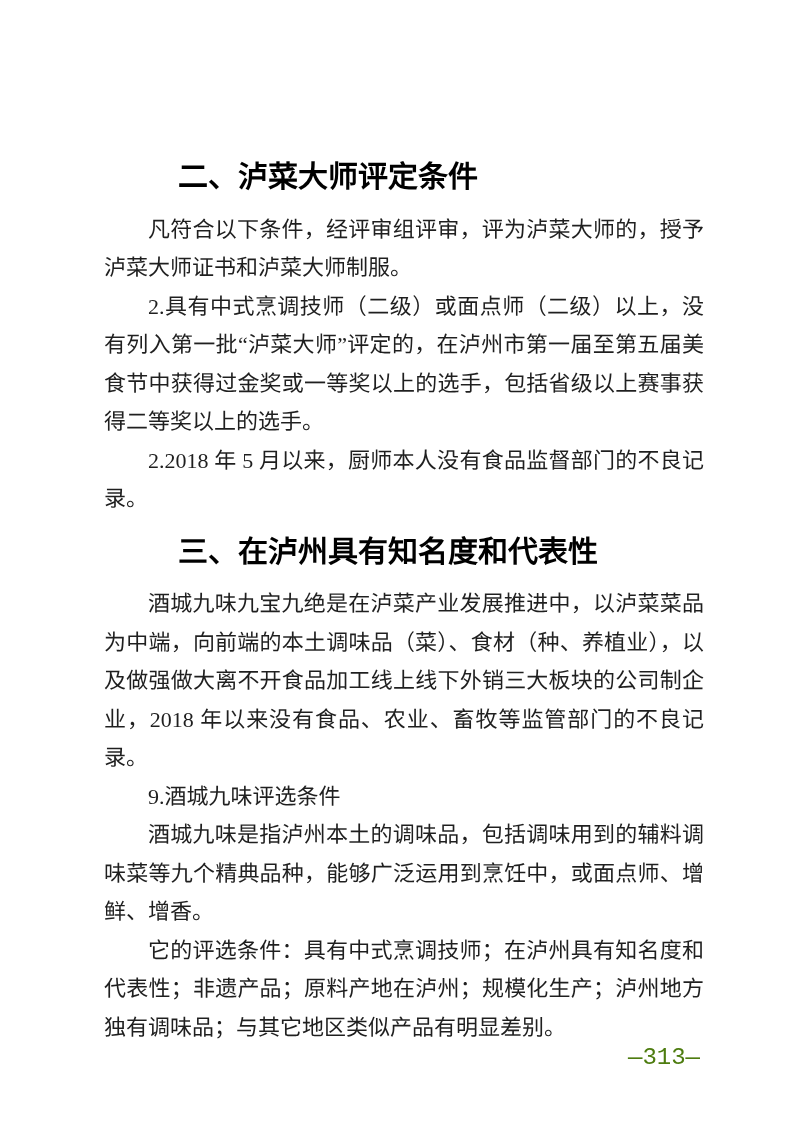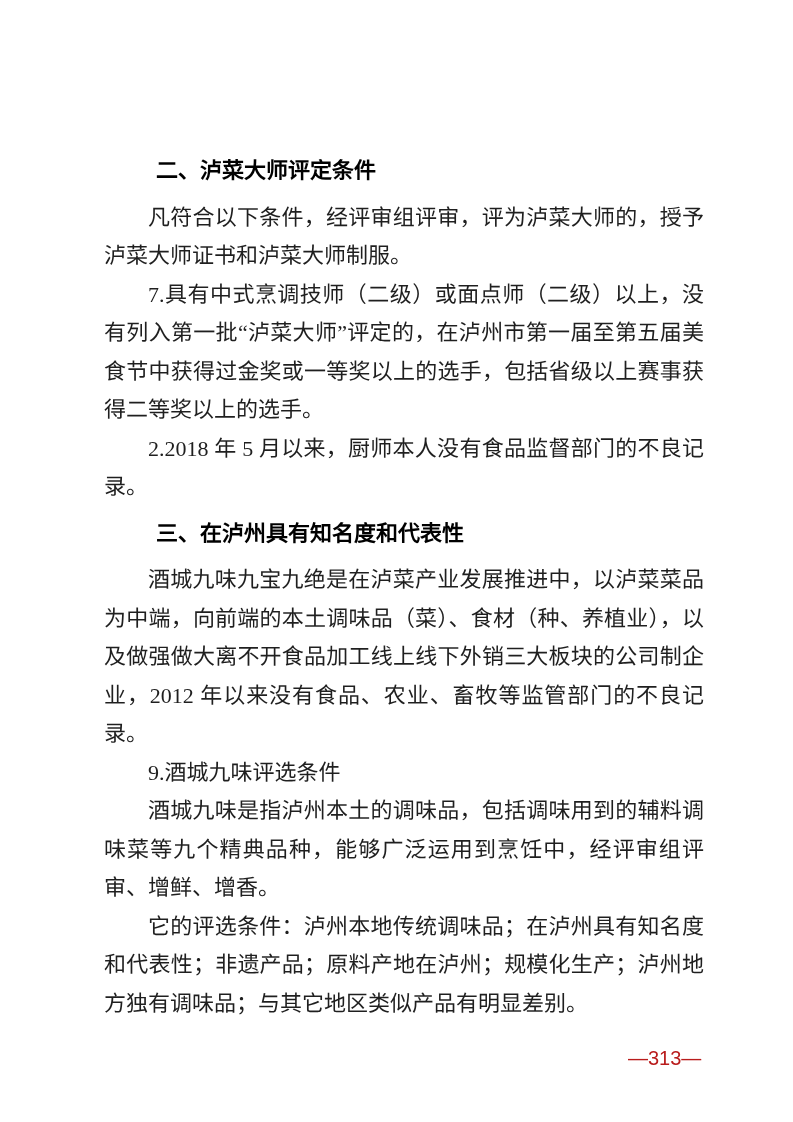--- a/index.html
+++ b/index.html
@@ -26,51 +26,51 @@
     text-align: justify;
     text-justify: inter-ideograph;
   }
   .content p {
     margin: 0;
     padding: 0;
     text-indent: 2em;
     font-family: Liberation Serif, serif;
   }
   .content h2 {
-    margin: 8px;
+    margin: 14px;
     padding: 0;
     text-indent: 2em;
-    font-size: 22px;
+    font-size: 30px;
     line-height: 38.5px;
     font-weight: 700;
     font-family: "Liberation Sans", "DejaVu Sans", sans-serif;
     color: #000000;
   }
   .page-number {
     position: absolute;
     left: 628px;
     top: 1046px;
     width: 80px;
-    font-size: 20px;
+    font-size: 24px;
     line-height: 24px;
-    color: #b91c1c;
+    color: #4d7c0f;
     white-space: nowrap;
-    font-family: Liberation Sans, sans-serif;
+    font-family: Liberation Mono, monospace;
   }
 </style>
 </head>
 <body>
 
 <div class="page">
   <div class="content">
     <h2>二、泸菜大师评定条件</h2>
     <p>凡符合以下条件，经评审组评审，评为泸菜大师的，授予泸菜大师证书和泸菜大师制服。</p>
-    <p>7.具有中式烹调技师（二级）或面点师（二级）以上，没有列入第一批“泸菜大师”评定的，在泸州市第一届至第五届美食节中获得过金奖或一等奖以上的选手，包括省级以上赛事获得二等奖以上的选手。</p>
+    <p>2.具有中式烹调技师（二级）或面点师（二级）以上，没有列入第一批“泸菜大师”评定的，在泸州市第一届至第五届美食节中获得过金奖或一等奖以上的选手，包括省级以上赛事获得二等奖以上的选手。</p>
     <p>2.2018 年 5 月以来，厨师本人没有食品监督部门的不良记录。</p>
     <h2>三、在泸州具有知名度和代表性</h2>
-    <p>酒城九味九宝九绝是在泸菜产业发展推进中，以泸菜菜品为中端，向前端的本土调味品（菜）、食材（种、养植业），以及做强做大离不开食品加工线上线下外销三大板块的公司制企业，2012 年以来没有食品、农业、畜牧等监管部门的不良记录。</p>
+    <p>酒城九味九宝九绝是在泸菜产业发展推进中，以泸菜菜品为中端，向前端的本土调味品（菜）、食材（种、养植业），以及做强做大离不开食品加工线上线下外销三大板块的公司制企业，2018 年以来没有食品、农业、畜牧等监管部门的不良记录。</p>
     <p>9.酒城九味评选条件</p>
-    <p>酒城九味是指泸州本土的调味品，包括调味用到的辅料调味菜等九个精典品种，能够广泛运用到烹饪中，经评审组评审、增鲜、增香。</p>
-    <p>它的评选条件：泸州本地传统调味品；在泸州具有知名度和代表性；非遗产品；原料产地在泸州；规模化生产；泸州地方独有调味品；与其它地区类似产品有明显差别。</p>
+    <p>酒城九味是指泸州本土的调味品，包括调味用到的辅料调味菜等九个精典品种，能够广泛运用到烹饪中，或面点师、增鲜、增香。</p>
+    <p>它的评选条件：具有中式烹调技师；在泸州具有知名度和代表性；非遗产品；原料产地在泸州；规模化生产；泸州地方独有调味品；与其它地区类似产品有明显差别。</p>
   </div>
 
   <div class="page-number">—313—</div>
 </div>
 
 </body></html>

